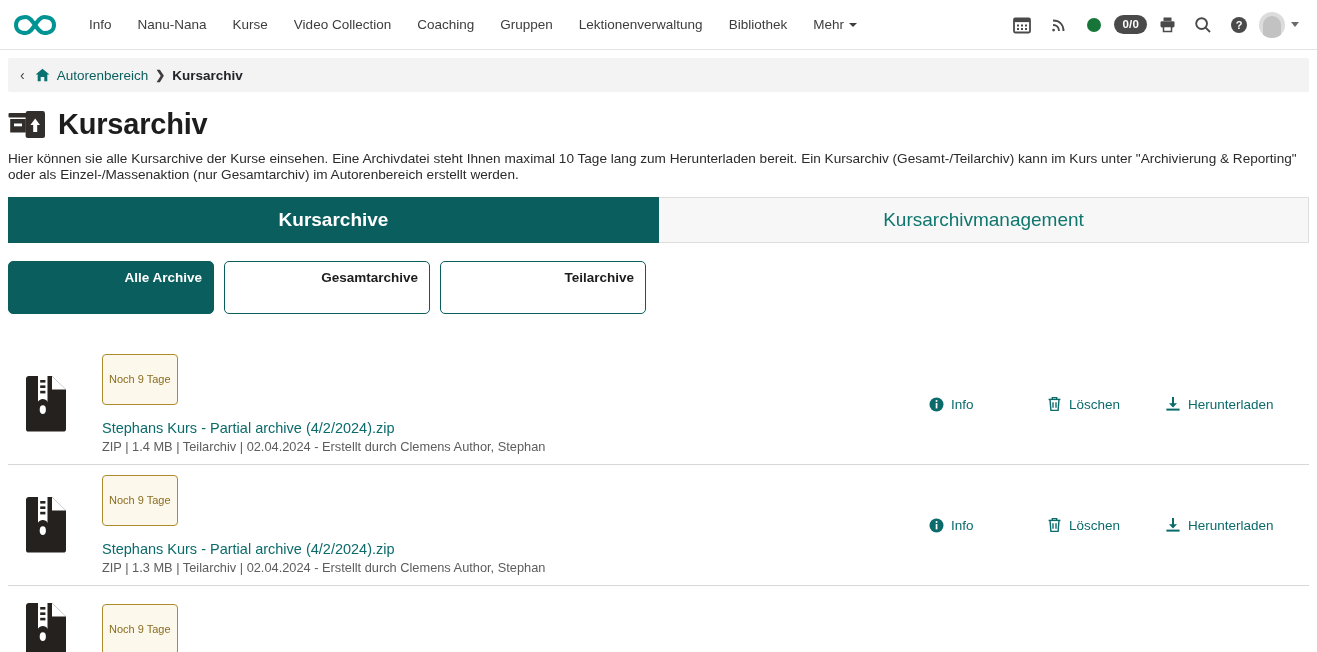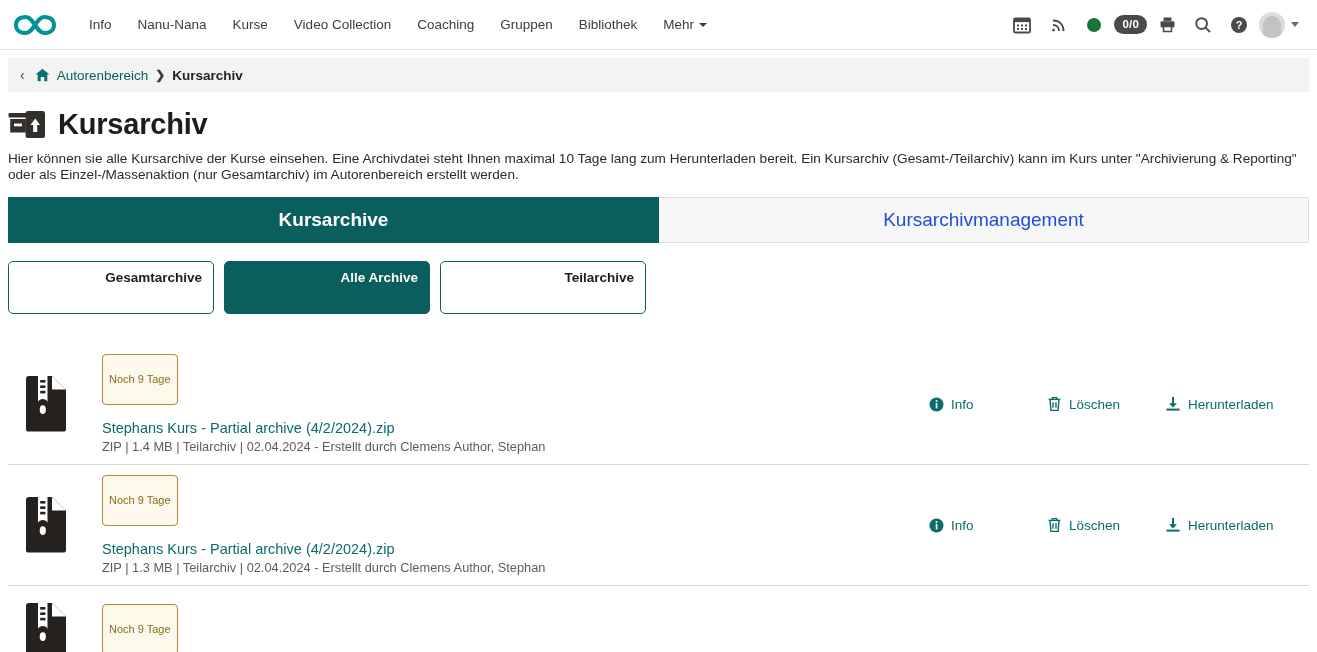--- a/index.html
+++ b/index.html
@@ -85,21 +85,21 @@
     max-width:1290px; margin-bottom:14px;
   }
 
   
   .tabs{ display:flex; width:100%; margin-bottom:18px; }
   .tab{
     flex:1; text-align:center; padding:11px 16px;
     font-size:19px; cursor:pointer;
   }
   .tab.active{ background:#0b5e5e; color:#fff; font-weight:bold; border:1px solid #0b5e5e;}
-  .tab.inactive{ background:#f7f7f7; color:#1d4ed8; border:1px solid #dedede; border-left:none;}
+  .tab.inactive{ background:#f7f7f7; color:#0f766e; border:1px solid #dedede; border-left:none;}
 
   
   .filters{ display:flex; gap:10px; margin-bottom:30px; }
   .filter-btn{
     width:206px; height:53px;
     border-radius:5px;
     font-size:13.5px; font-weight:bold;
     display:flex; align-items:flex-start; justify-content:flex-end;
     padding:8px 11px 0 0;
     cursor:pointer;
@@ -152,20 +152,21 @@
     </svg>
   </div>
 
   <div class="nav-links">
     <div class="nav-link"><span>Info</span></div>
     <div class="nav-link"><span>Nanu-Nana</span></div>
     <div class="nav-link"><span>Kurse</span></div>
     <div class="nav-link"><span>Video Collection</span></div>
     <div class="nav-link"><span>Coaching</span></div>
     <div class="nav-link"><span>Gruppen</span></div>
+    <div class="nav-link"><span>Lektionenverwaltung</span></div>
     <div class="nav-link"><span>Bibliothek</span></div>
     <div class="nav-link">
       <span>Mehr</span><span class="caret"></span>
     </div>
   </div>
 
   <div class="nav-right">
     <div class="nav-icon">
       <svg width="18" height="18" viewBox="0 0 18 18" fill="#4a4a4a">
         <rect x="1" y="2.5" width="16" height="14" rx="1.2" fill="none" stroke="#4a4a4a" stroke-width="1.8"></rect>
@@ -245,22 +246,22 @@
   </div>
 
   <div class="page-desc">Hier können sie alle Kursarchive der Kurse einsehen. Eine Archivdatei steht Ihnen maximal 10 Tage lang zum Herunterladen bereit. Ein Kursarchiv (Gesamt-/Teilarchiv) kann im Kurs unter "Archivierung &amp; Reporting" oder als Einzel-/Massenaktion (nur Gesamtarchiv) im Autorenbereich erstellt werden.</div>
 
   <div class="tabs">
     <div class="tab active">Kursarchive</div>
     <div class="tab inactive">Kursarchivmanagement</div>
   </div>
 
   <div class="filters">
+    <div class="filter-btn active">Alle Archive</div>
     <div class="filter-btn idle">Gesamtarchive</div>
-    <div class="filter-btn active">Alle Archive</div>
     <div class="filter-btn idle">Teilarchive</div>
   </div>
 
 
   <div class="arch-row">
     <div class="arch-icon">
       <svg width="45" height="58" viewBox="0 0 45 58" fill="#24211f">
         <path d="M3 3.5 A2.6 2.6 0 0 1 5.6 1 L29 1 L43 14.6 L43 54 A2.6 2.6 0 0 1 40.4 56.6 L5.6 56.6 A2.6 2.6 0 0 1 3 54 Z"></path>
         <path d="M29 1 L29 14.6 L43 14.6 Z" fill="#fff"></path>
         <rect x="15" y="1" width="9.5" height="28" fill="#fff"></rect>

